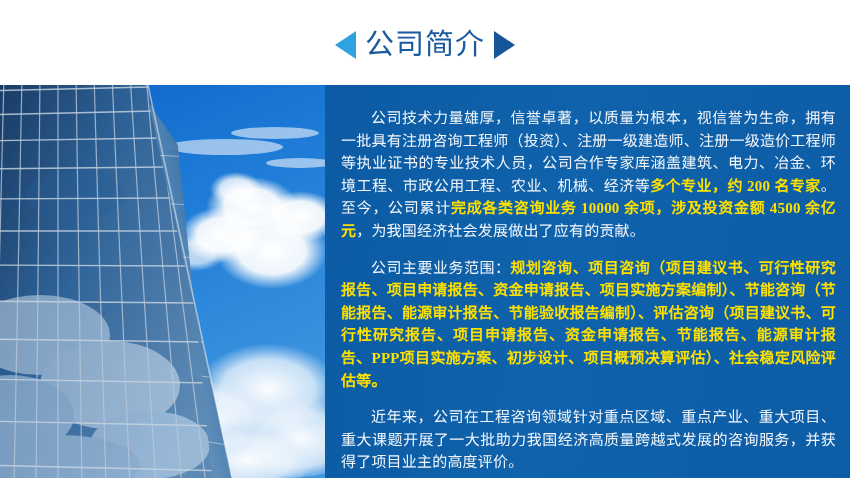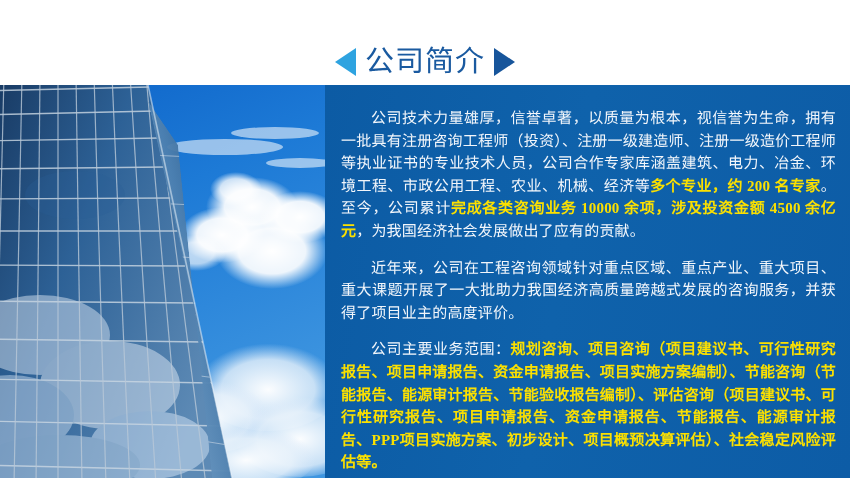--- a/index.html
+++ b/index.html
@@ -24,21 +24,20 @@
   .header {
     position: absolute;
     left: 0;
     top: 0;
     width: 850px;
     height: 85px;
     background: #ffffff;
     display: flex;
     align-items: center;
     justify-content: center;
-    margin-top: 17px;
   }
   .header-inner {
     display: flex;
     align-items: center;
     gap: 9px;
     transform: translateY(2px);
   }
   .tri {
     width: 0;
     height: 0;
@@ -268,21 +267,21 @@
           <line x1="148" y1="0" x2="232" y2="393" stroke="#e9f1f8" stroke-width="1.6" opacity="0.55"></line>
         </g>
       </svg>
     </div>
 
     <div class="panel">
       <div class="panel-inner">
 
         <p class="para"><span class="wt">公司技术力量雄厚，信誉卓著，以质量为根本，视信誉为生命，拥有一批具有注册咨询工程师（投资）、注册一级建造师、注册一级造价工程师等执业证书的专业技术人员，公司合作专家库涵盖建筑、电力、冶金、环境工程、市政公用工程、农业、机械、经济等</span><span class="hl">多个专业，约 200 名专家</span><span class="wt">。至今，公司累计</span><span class="hl">完成各类咨询业务 10000 余项，涉及投资金额 4500 余亿元</span><span class="wt">，为我国经济社会发展做出了应有的贡献。</span></p>
 
+        <p class="para para-biz"><span class="wt">公司主要业务范围：</span><span class="hl">规划咨询、项目咨询（项目建议书、可行性研究报告、项目申请报告、资金申请报告、项目实施方案编制）、节能咨询（节能报告、能源审计报告、节能验收报告编制）、评估咨询（项目建议书、可行性研究报告、项目申请报告、资金申请报告、节能报告、能源审计报告、PPP项目实施方案、初步设计、项目概预决算评估）、社会稳定风险评估等。</span></p>
+
         <p class="para"><span class="wt">近年来，公司在工程咨询领域针对重点区域、重点产业、重大项目、重大课题开展了一大批助力我国经济高质量跨越式发展的咨询服务，并获得了项目业主的高度评价。</span></p>
-
-        <p class="para para-biz"><span class="wt">公司主要业务范围：</span><span class="hl">规划咨询、项目咨询（项目建议书、可行性研究报告、项目申请报告、资金申请报告、项目实施方案编制）、节能咨询（节能报告、能源审计报告、节能验收报告编制）、评估咨询（项目建议书、可行性研究报告、项目申请报告、资金申请报告、节能报告、能源审计报告、PPP项目实施方案、初步设计、项目概预决算评估）、社会稳定风险评估等。</span></p>
 
       </div>
     </div>
 
   </div>
 </div>
 
 </body></html>

